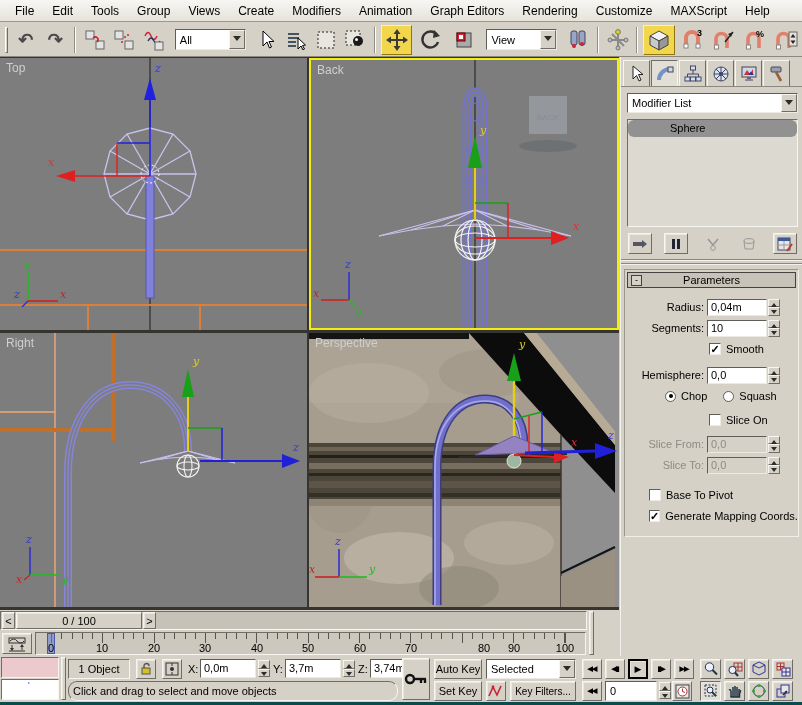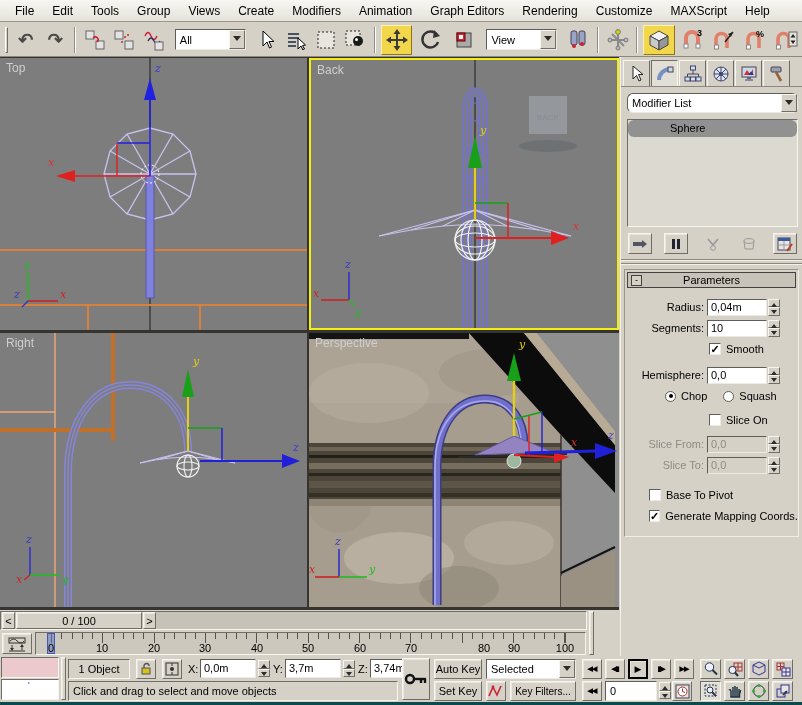--- a/index.html
+++ b/index.html
@@ -515,21 +515,21 @@
       </div>
     <div class="cptab">
         <svg width="18" height="18">
           <rect x="3" y="2" width="10" height="5" rx="1" fill="#98a0b0" stroke="#445"></rect>
           <line x1="8" y1="7" x2="13" y2="16" stroke="#96603a" stroke-width="2.6"></line>
         </svg>
       </div>
   </div>
 
 
-  <div class="dd" style="margin:6px 4px 0 6px;height:20px;border-radius:6px;">
+  <div class="dd" style="margin:6px 4px 0 6px;height:20px;">
     <span class="txt">Modifier List</span>
     <span class="arr">
         <span class="tri" style="margin-top:2px;"></span>
       </span>
   </div>
 
   <div id="stackwin" class="sunken" style="margin:6px 4px 0 6px;">
     <div id="stackrow"><span>Sphere</span></div>
   </div>
 
@@ -717,21 +717,21 @@
     </div>
   <span class="abs srow-lab" style="left:273px;top:7px;">Y:</span>
   <div class="field abs" style="left:285px;top:3px;width:56px;height:19px;padding:2px 3px;"><span>3,7m</span></div>
   <div class="spin abs" style="left:342px;top:4px;">
       <div class="su"></div>
       <div class="sd"></div>
     </div>
   <span class="abs srow-lab" style="left:358px;top:7px;">Z:</span>
   <div class="field abs" style="left:370px;top:3px;width:44px;height:19px;padding:2px 3px;"><span>3,74m</span></div>
 
-  <div class="sunken abs" style="left:68px;top:25px;width:330px;height:20px;background:#d5d1c7;padding:3px 4px;"><span>Click and drag to select and move objects</span></div>
+  <div class="sunken abs" style="left:68px;top:25px;width:330px;height:20px;background:#d5d1c7;padding:3px 4px;border-radius:9px;"><span>Click and drag to select and move objects</span></div>
 
   <div class="raised btn abs" style="left:402px;top:2px;width:28px;height:42px;">
     <svg width="24" height="24">
         <circle cx="6" cy="12" r="4" fill="none" stroke="#111" stroke-width="2.4"></circle>
         <line x1="10" y1="12" x2="22" y2="12" stroke="#111" stroke-width="2.4"></line>
         <line x1="17" y1="12" x2="17" y2="16" stroke="#111" stroke-width="2.4"></line>
         <line x1="21" y1="12" x2="21" y2="16" stroke="#111" stroke-width="2.4"></line>
       </svg>
   </div>
   <div class="raised btn abs" style="left:434px;top:3px;width:48px;height:20px;">

